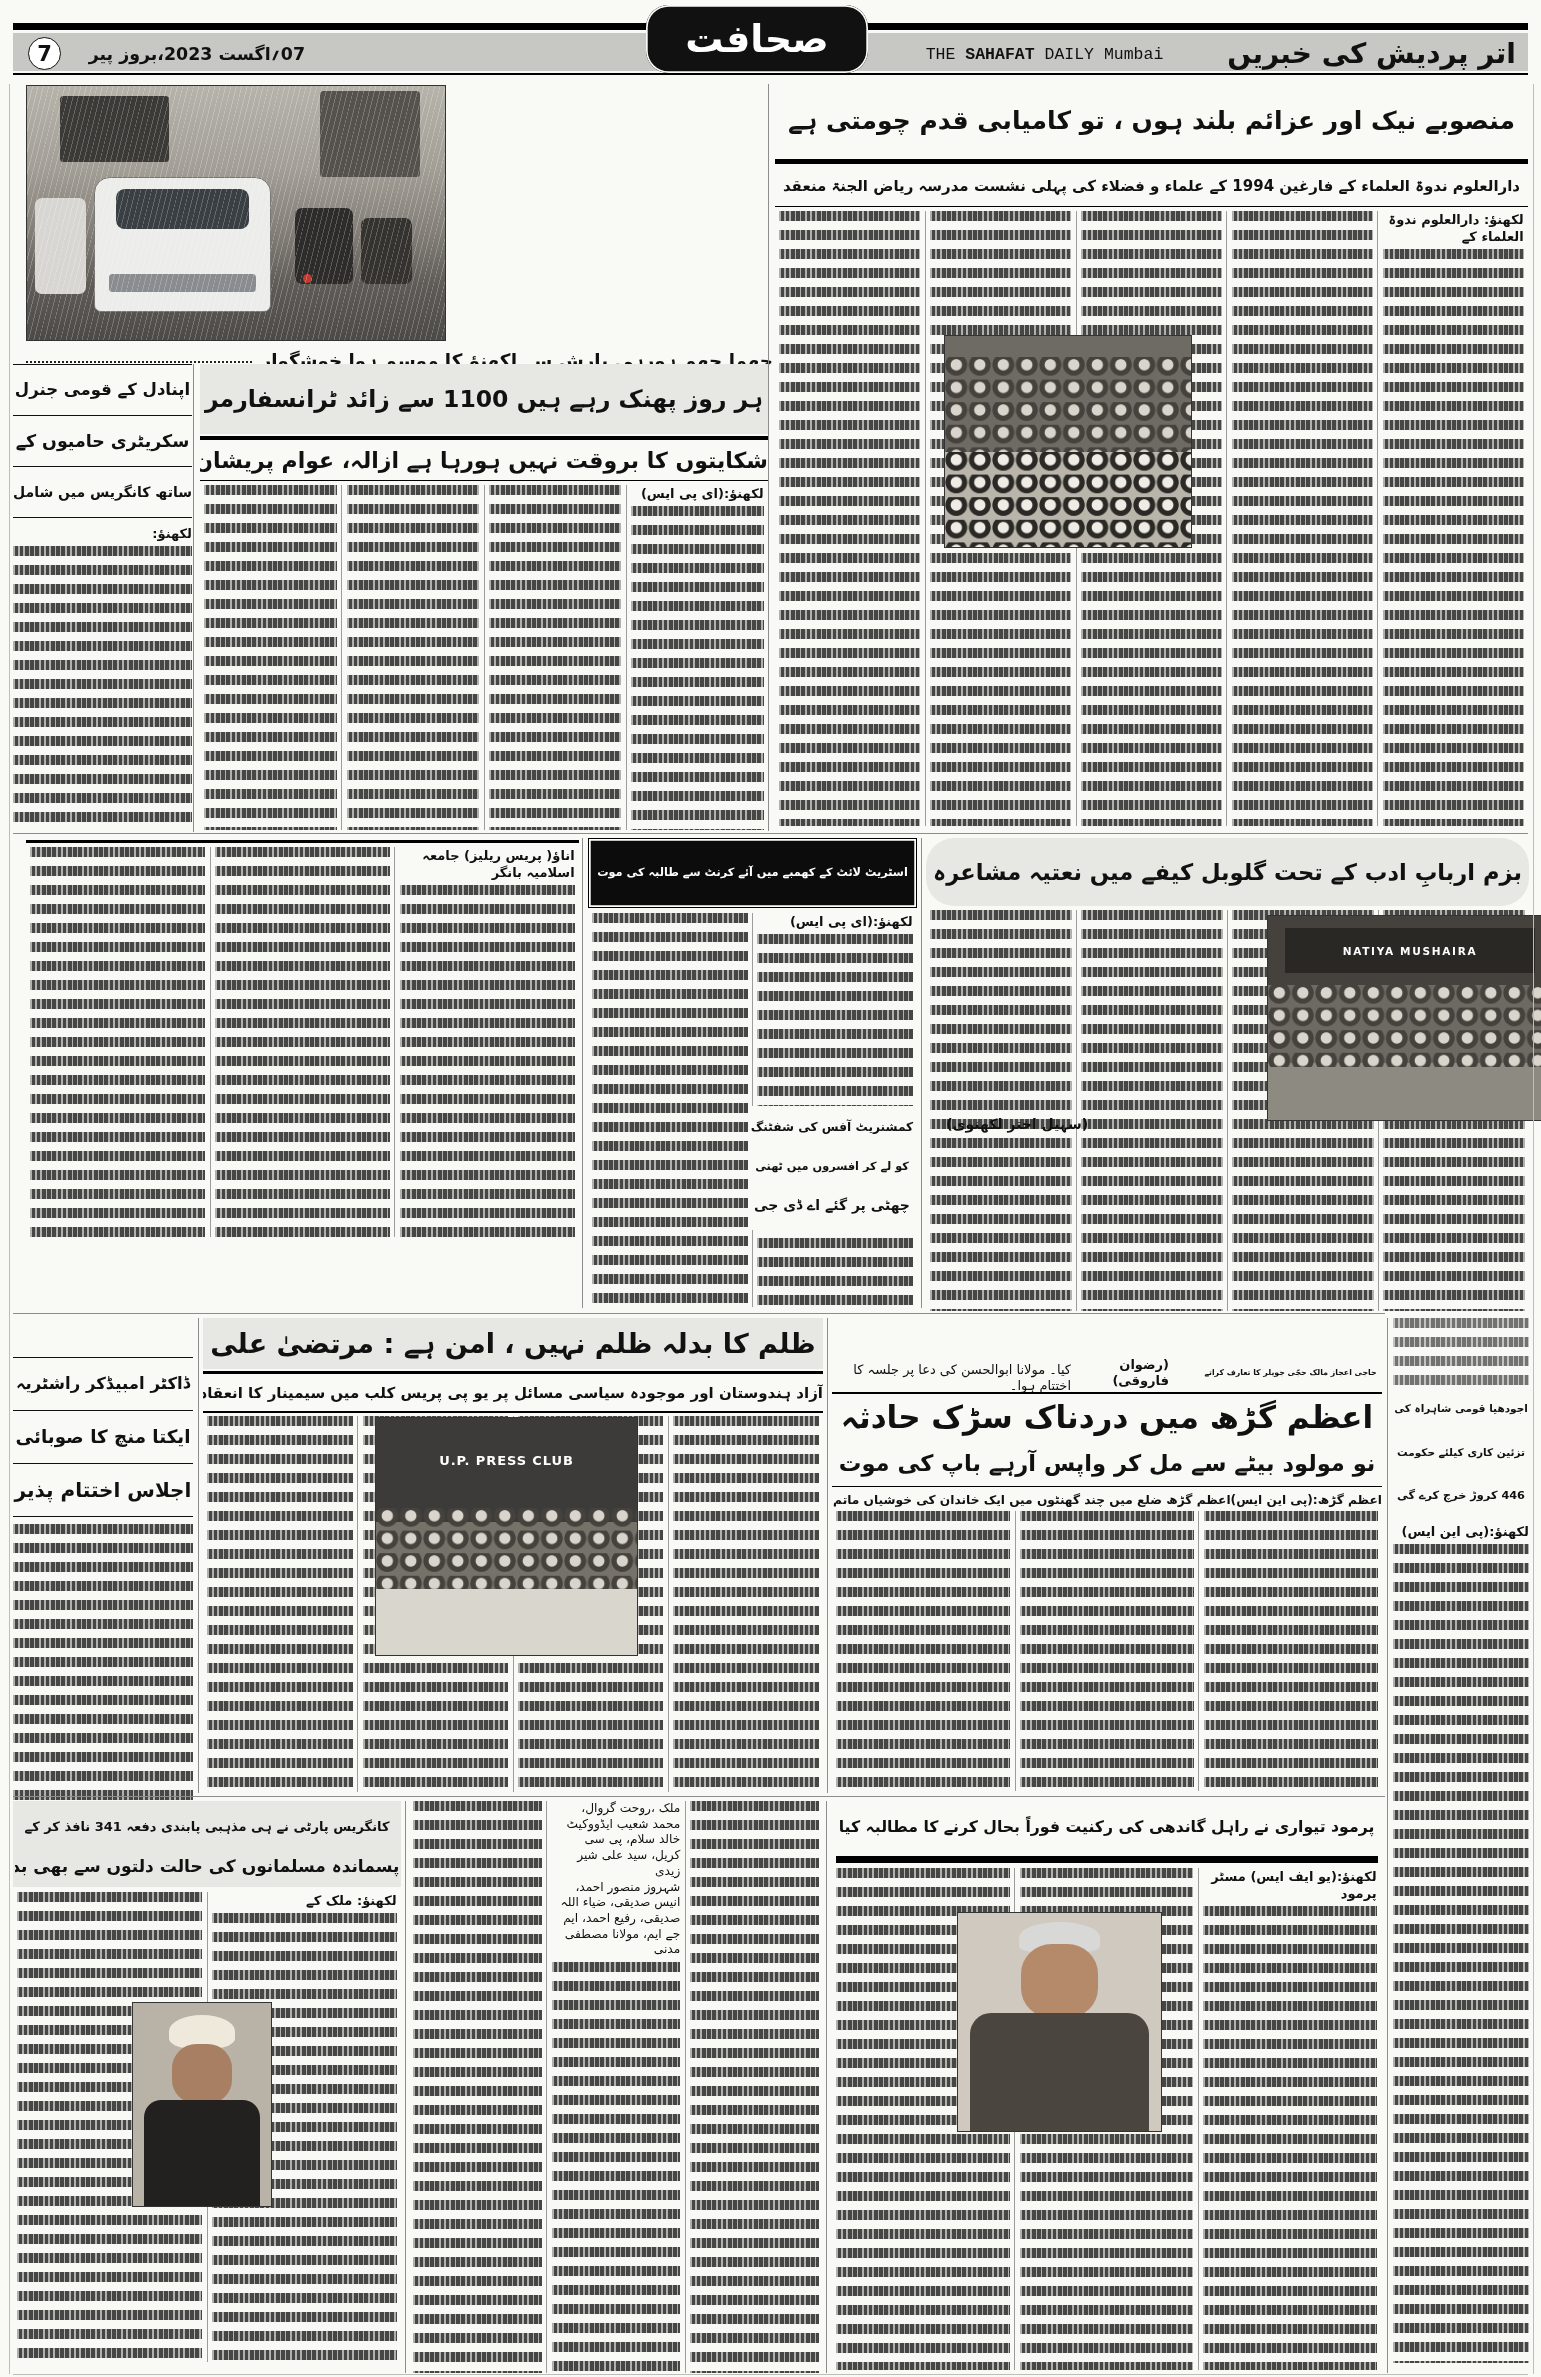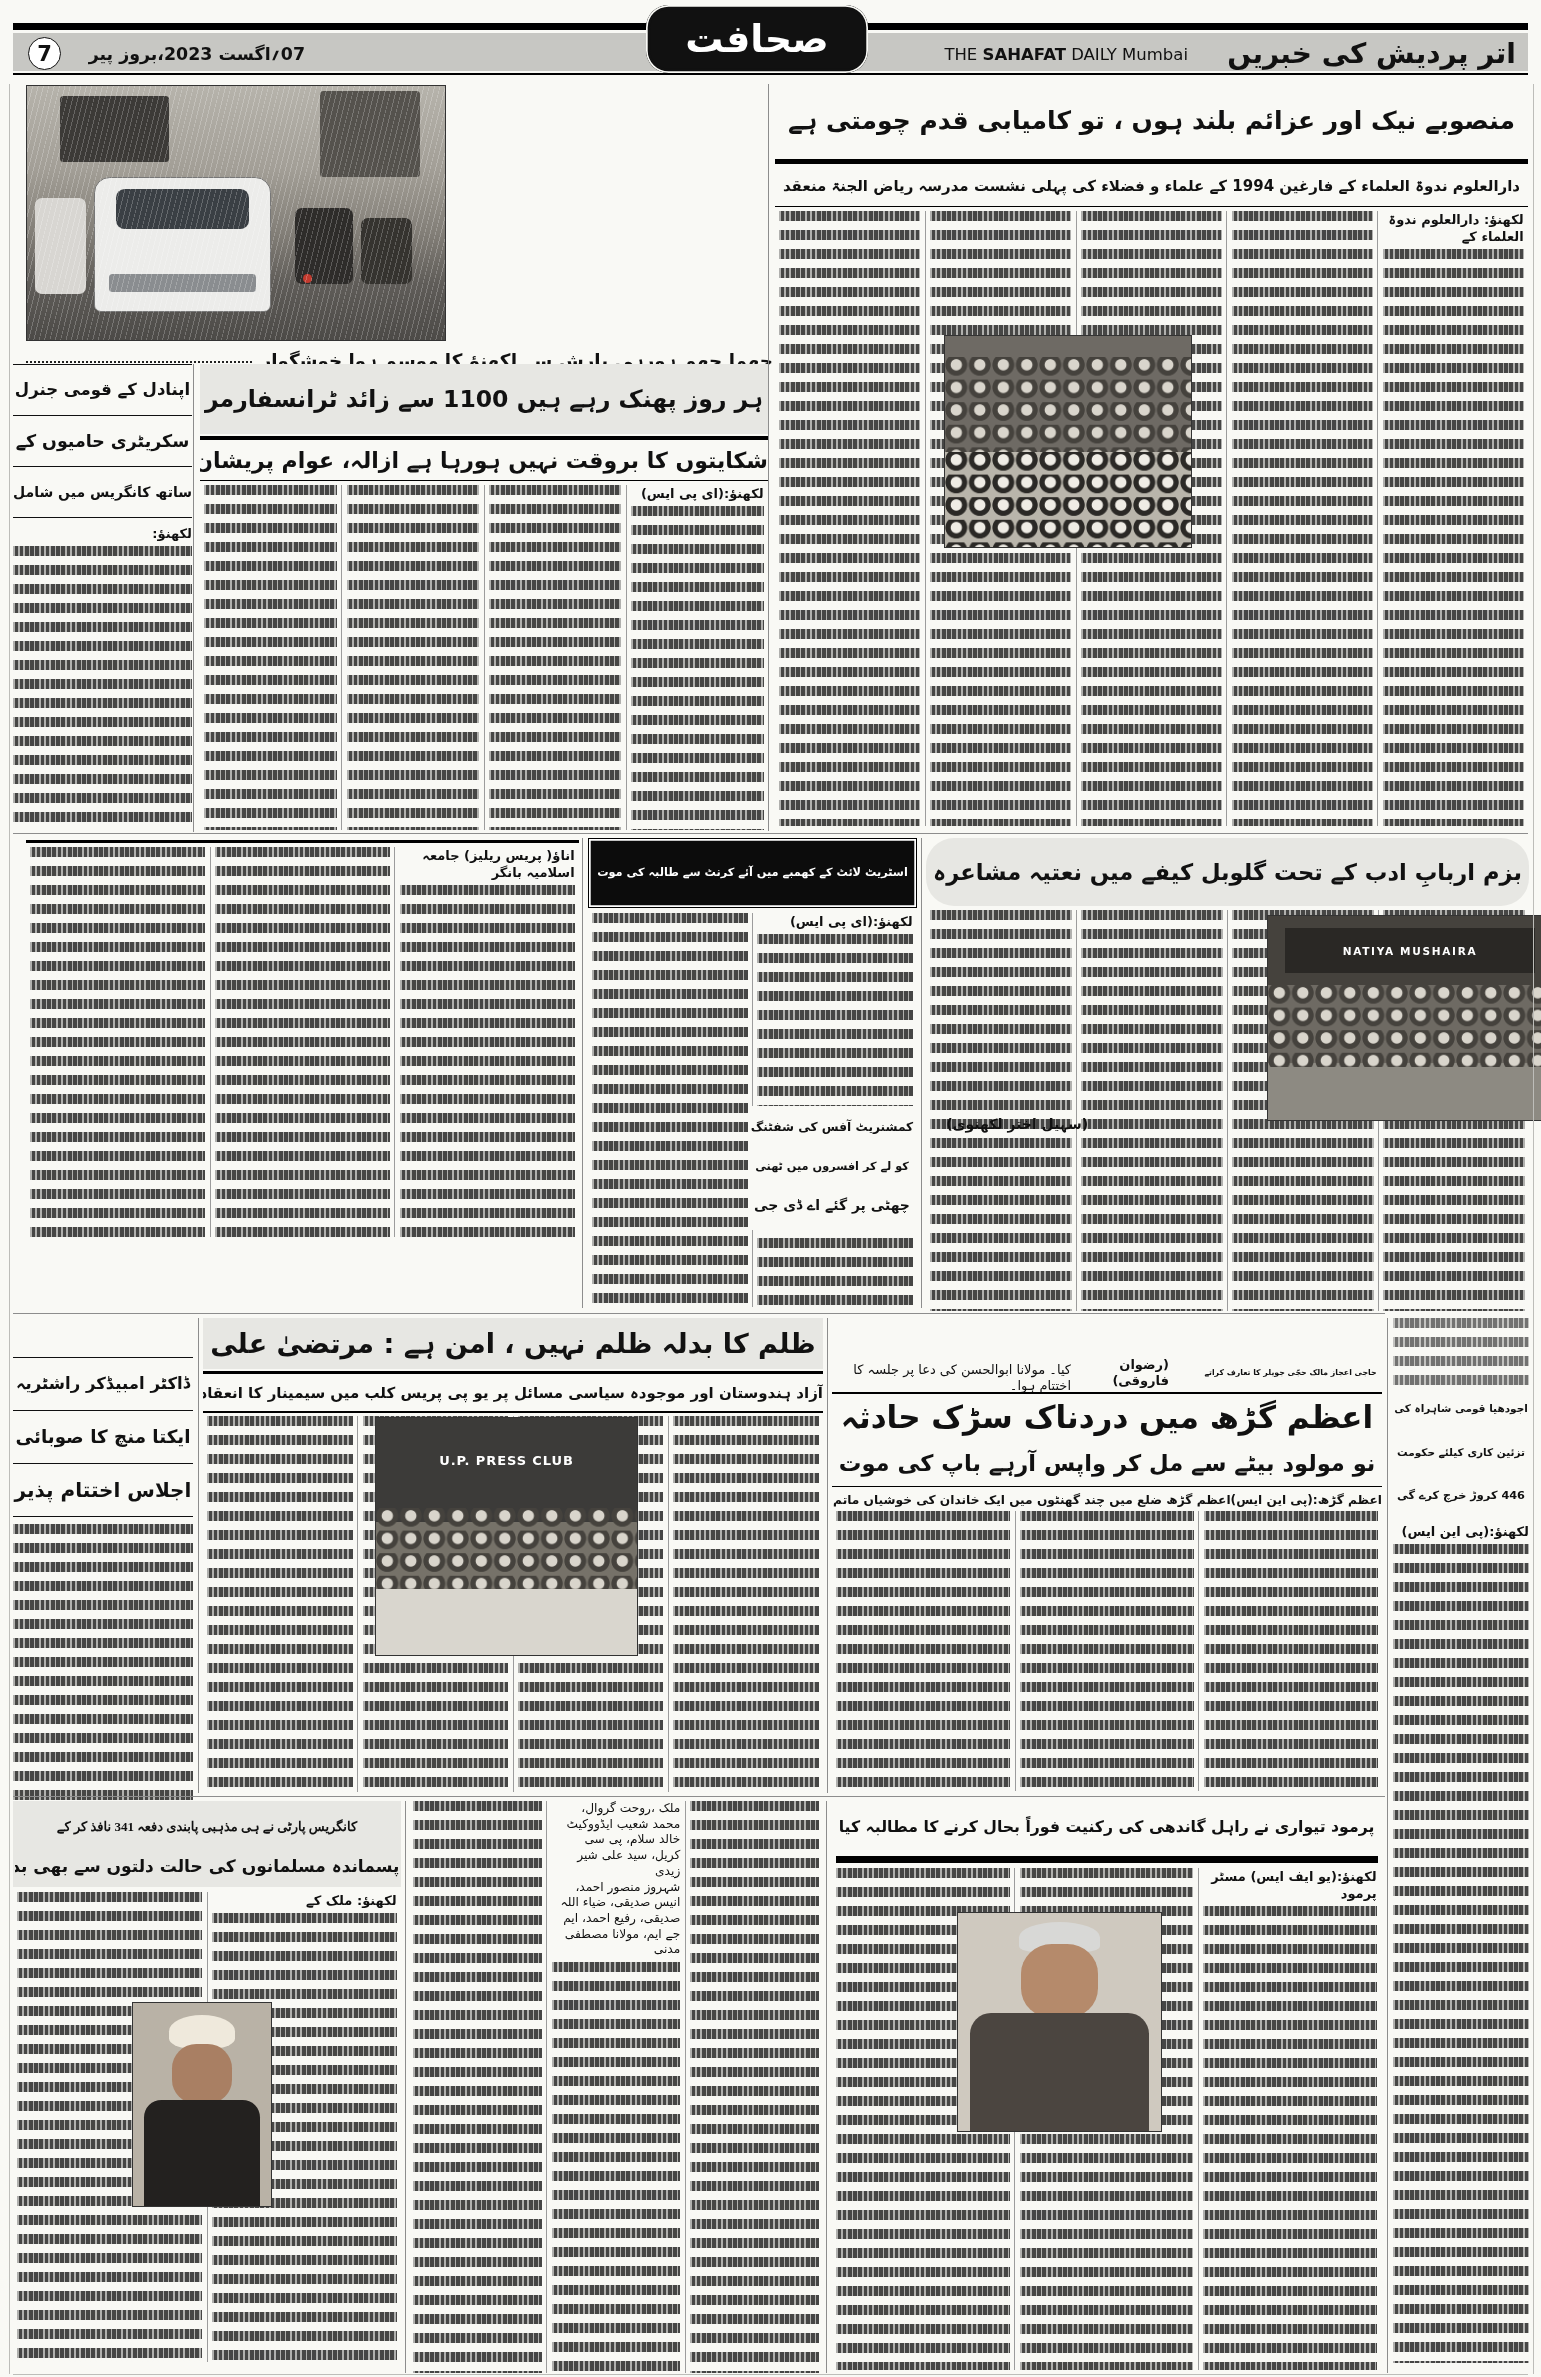--- a/index.html
+++ b/index.html
@@ -48,21 +48,21 @@
 
   <div class="abs rule" style="left:13px;top:22.6px;width:1515px;height:7.8px;"></div>
   <div class="abs" style="left:13px;top:33px;width:1515px;height:38px;background:#c7c7c3;"></div>
   <div class="abs pgc" style="left:28px;top:37px;">
     <span>7</span>
   </div>
   <div class="abs b rtl" style="left:70px;top:44px;width:235px;height:22.6px;font-size:17.4px;text-align:right;direction:rtl;">07؍اگست 2023،بروز پیر</div>
   <div class="abs masthead ctr" style="left:646px;top:5.2px;width:222px;height:68px;">
     <span class="b" style="font-size:38px;">صحافت</span>
   </div>
-  <div class="abs ltr" style="left:901px;top:45px;width:287px;height:22.6px;font-size:16.5px;text-align:right;">
+  <div class="abs ltr" style="left:901px;top:45px;width:287px;height:22.6px;font-size:16.5px;text-align:center;font-family:Liberation Mono, monospace;">
     <span>THE</span>
     <span class="b">SAHAFAT</span>
     <span>DAILY Mumbai</span>
   </div>
   <div class="abs b fit" style="left:1219px;top:37px;width:305px;height:33px;font-size:28px;line-height:33px;">اتر پردیش کی خبریں</div>
   <div class="abs rule" style="left:13px;top:73px;width:1515px;height:1.7px;"></div>
 
   <div class="photo rain" style="left:26px;top:85px;width:418px;height:254px;background:linear-gradient(180deg,#b6b3ab 0%,#a39f97 32%,#827e77 58%,#5f5c58 78%,#4c4a47 100%);">
     <div class="abs" style="left:8%;top:4%;width:26%;height:26%;background:#3c3a37;border-radius:3.5px;"></div>
     <div class="abs" style="left:70%;top:2%;width:24%;height:34%;background:#55524d;border-radius:3.5px;"></div>
@@ -278,21 +278,21 @@
     <div class="hd fit" style="height: 44px; line-height: 44px; font-size: 11.3px;">446 کروڑ خرچ کرے گی</div>
     <div style="height:5.2px;"></div>
     <div class="dl">لکھنؤ:(پی این ایس)</div>
     <div class="gk" style="height:819px;"></div>
   </div>
 
   <div class="hl" style="left:13px;top:1796px;width:1372px;"></div>
 
   <div class="abs" style="left:13px;top:1801px;width:388px;height:572px;">
     <div class="gray-box" style="padding:3.5px 1.7px;">
-      <div class="hd fit" style="height: 44px; line-height: 44px; font-size: 13px; font-family: Liberation Serif, serif;">کانگریس پارٹی نے ہی مذہبی پابندی دفعہ 341 نافذ کر کے</div>
+      <div class="hd fit" style="height: 44px; line-height: 44px; font-size: 13px;">کانگریس پارٹی نے ہی مذہبی پابندی دفعہ 341 نافذ کر کے</div>
       <div class="hd fit" style="height: 35px; line-height: 35px; font-size: 17px;">پسماندہ مسلمانوں کی حالت دلتوں سے بھی بدتر کر دی: وسیم رائین</div>
     </div>
     <div style="height:5.2px;"></div>
     <div class="cols" style="height:470px;">
       <div class="col">
         <div class="dl">لکھنؤ: ملک کے</div>
         <div class="gk"></div>
       </div>
       <div class="col">
           <div class="gk"></div>

